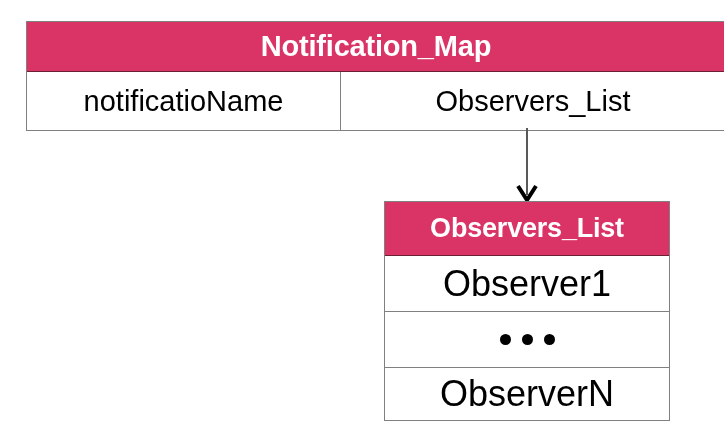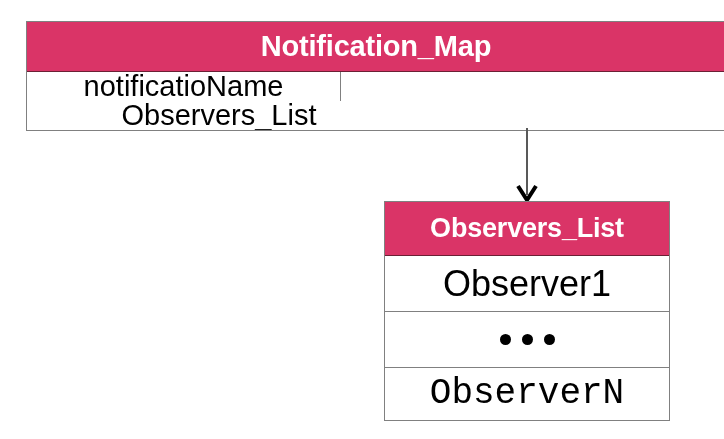--- a/index.html
+++ b/index.html
@@ -69,21 +69,20 @@
     width: 700px;
     height: 110px;
     margin-left: 16px;
   }
   #notification-map-table .uml-header {
     height: 50px;
     font-size: 29px;
   }
   #notification-map-table .uml-row {
     height: 58px;
-    flex-direction: column;
   }
   #notification-map-table .cell-left {
     width: 314px;
     font-size: 29px;
     border-right: 1px solid #808080;
   }
   #notification-map-table .cell-right {
     width: 384px;
     font-size: 29px;
   }
@@ -99,21 +98,20 @@
     height: 54px;
     font-size: 27px;
   }
   #observers-list-table .uml-row {
     height: 56px;
     border-bottom: 1px solid #808080;
   }
   #observers-list-table .uml-row:last-child {
     border-bottom: none;
     height: 51px;
-    font-family: Liberation Mono, monospace;
   }
   #observers-list-table .uml-cell {
     width: 100%;
     font-size: 36px;
   }
 
   .ellipsis-dots {
     display: flex;
     align-items: center;
     justify-content: center;

